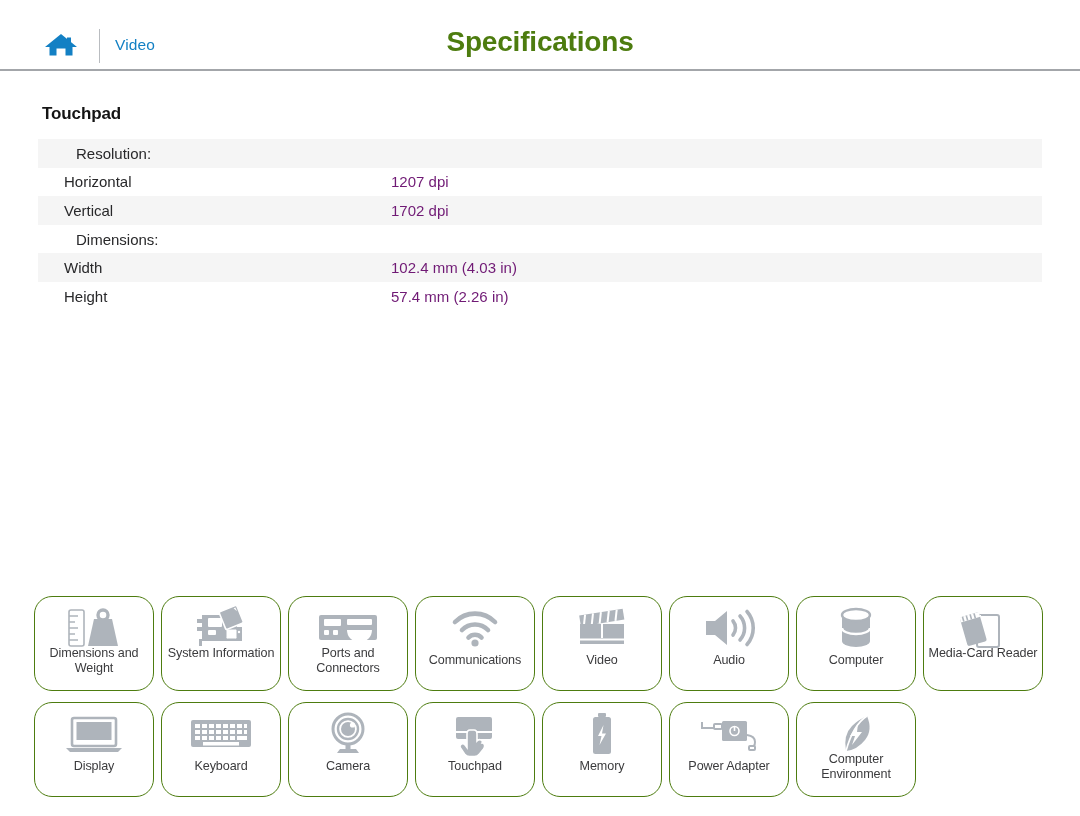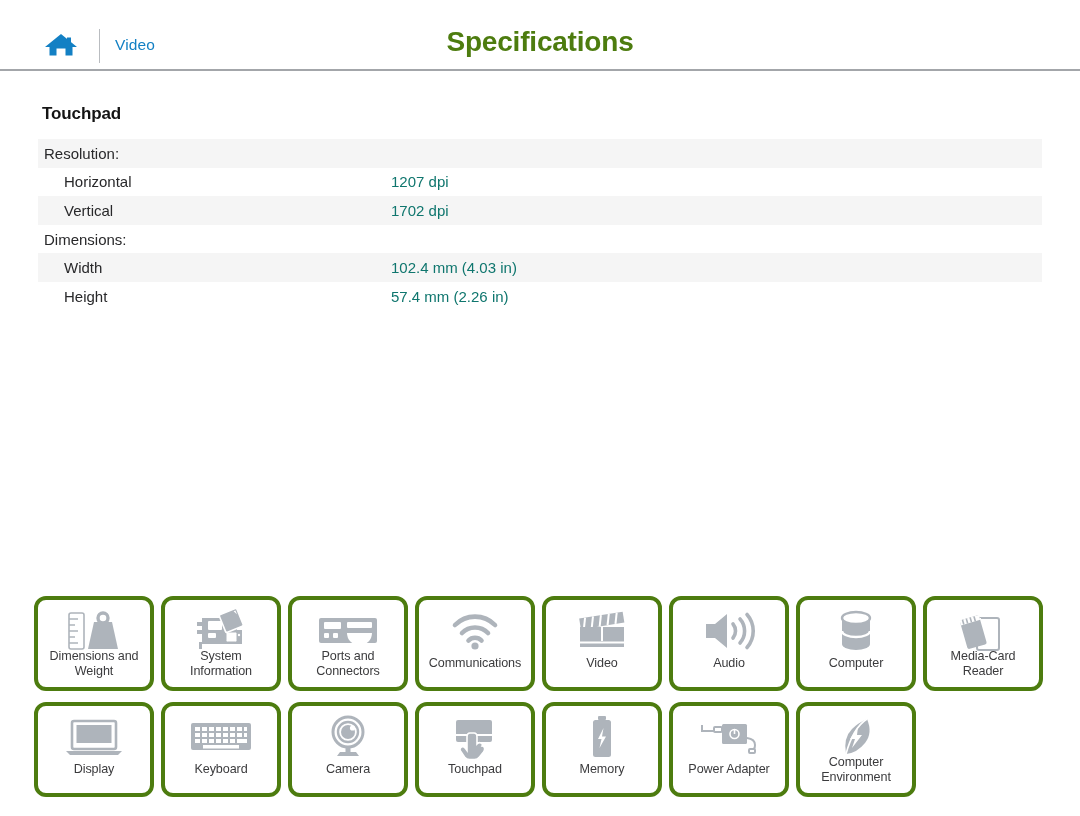--- a/index.html
+++ b/index.html
@@ -57,40 +57,40 @@
   .spec-row {
     position: relative;
     height: 28.6px;
     display: flex; align-items: center;
     background: #ffffff;
   }
   .spec-row.shaded { background: #f5f5f5; }
   .spec-label {
     font-size: 15px; color: #28282a; white-space: nowrap;
   }
-  .spec-row.group .spec-label { padding-left: 6px; }
+  .spec-row.group .spec-label { padding-left: 6px; margin-left: 32px; }
   .spec-row.sub .spec-label { padding-left: 26px; }
   .spec-value {
     position: absolute; left: 353px;
-    font-size: 15px; color: #0f766e; white-space: nowrap;
+    font-size: 15px; color: #701a75; white-space: nowrap;
   }
 
   
   #tile-grid {
     position: absolute; left: 34px; top: 596px;
     width: 1012px;
     display: grid;
     grid-template-columns: repeat(8, 120px);
     grid-auto-rows: 95px;
     column-gap: 7px;
     row-gap: 11px;
   }
   .tile {
-    border: 4px solid #4d7c0f;
-    border-radius: 12px;
+    border: 1px solid #4d7c0f;
+    border-radius: 18px;
     background: #ffffff;
     position: relative;
     cursor: pointer;
     overflow: hidden;
   }
   .tile-icon {
     position: absolute; left: 0; top: 6px; width: 100%; height: 50px;
     display: flex; align-items: center; justify-content: center;
   }
   .tile-icon svg { display: block; }

